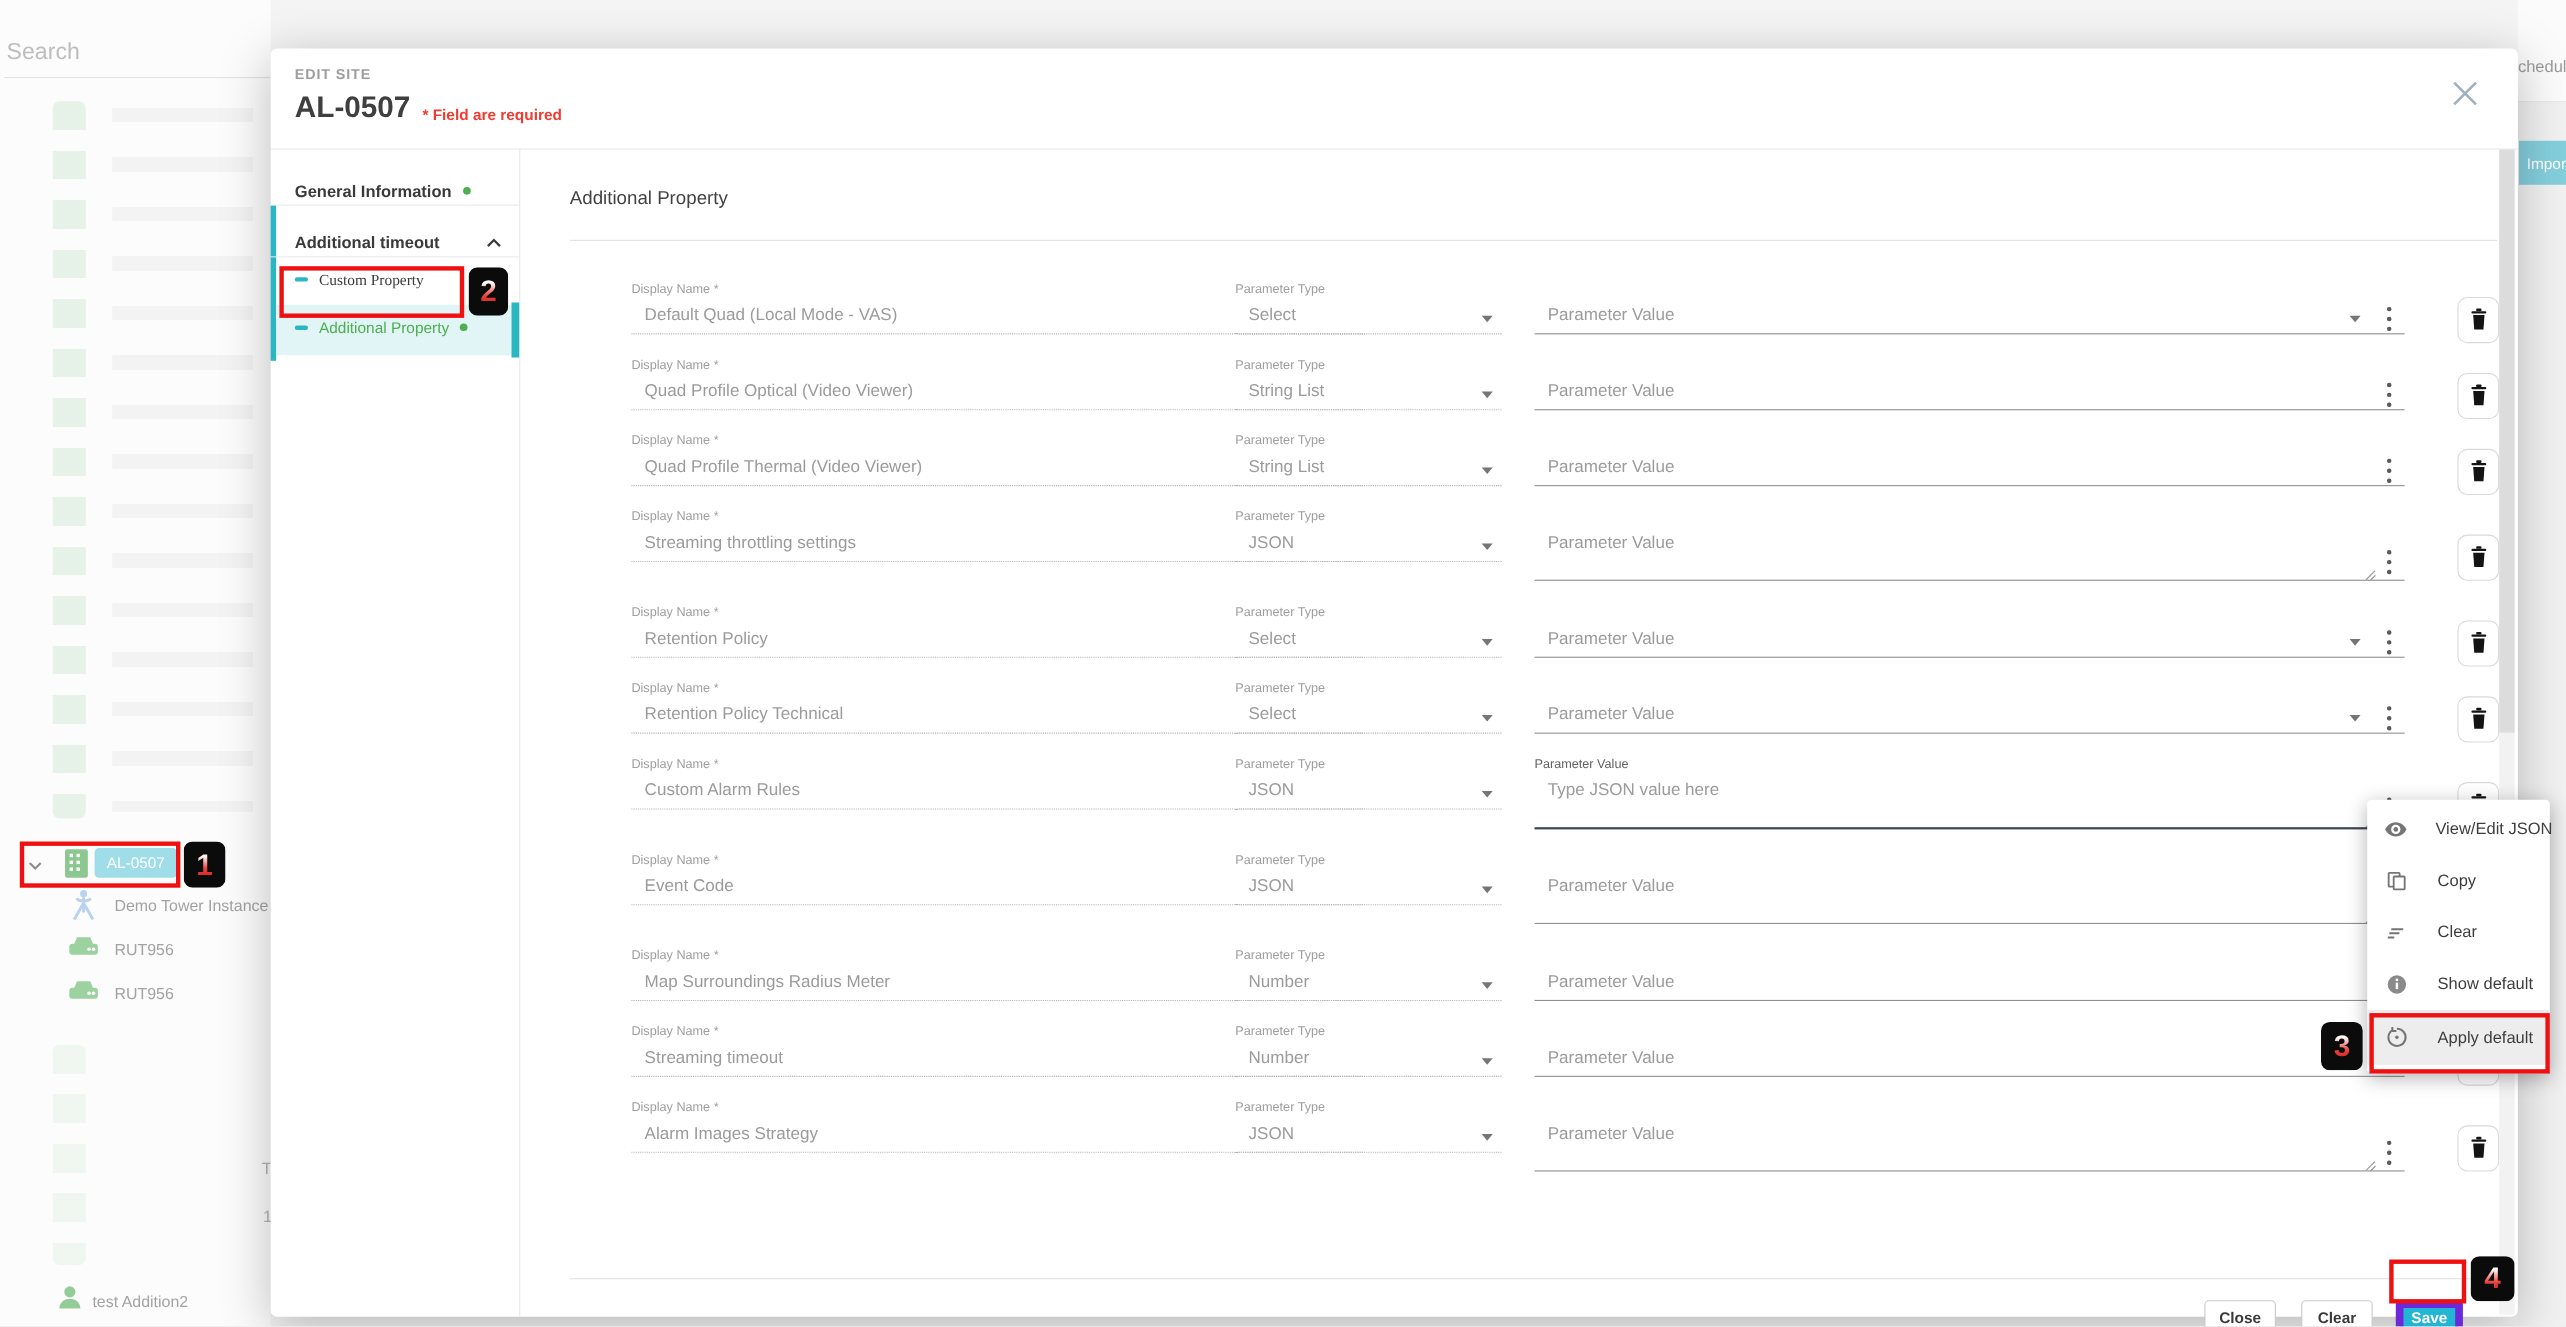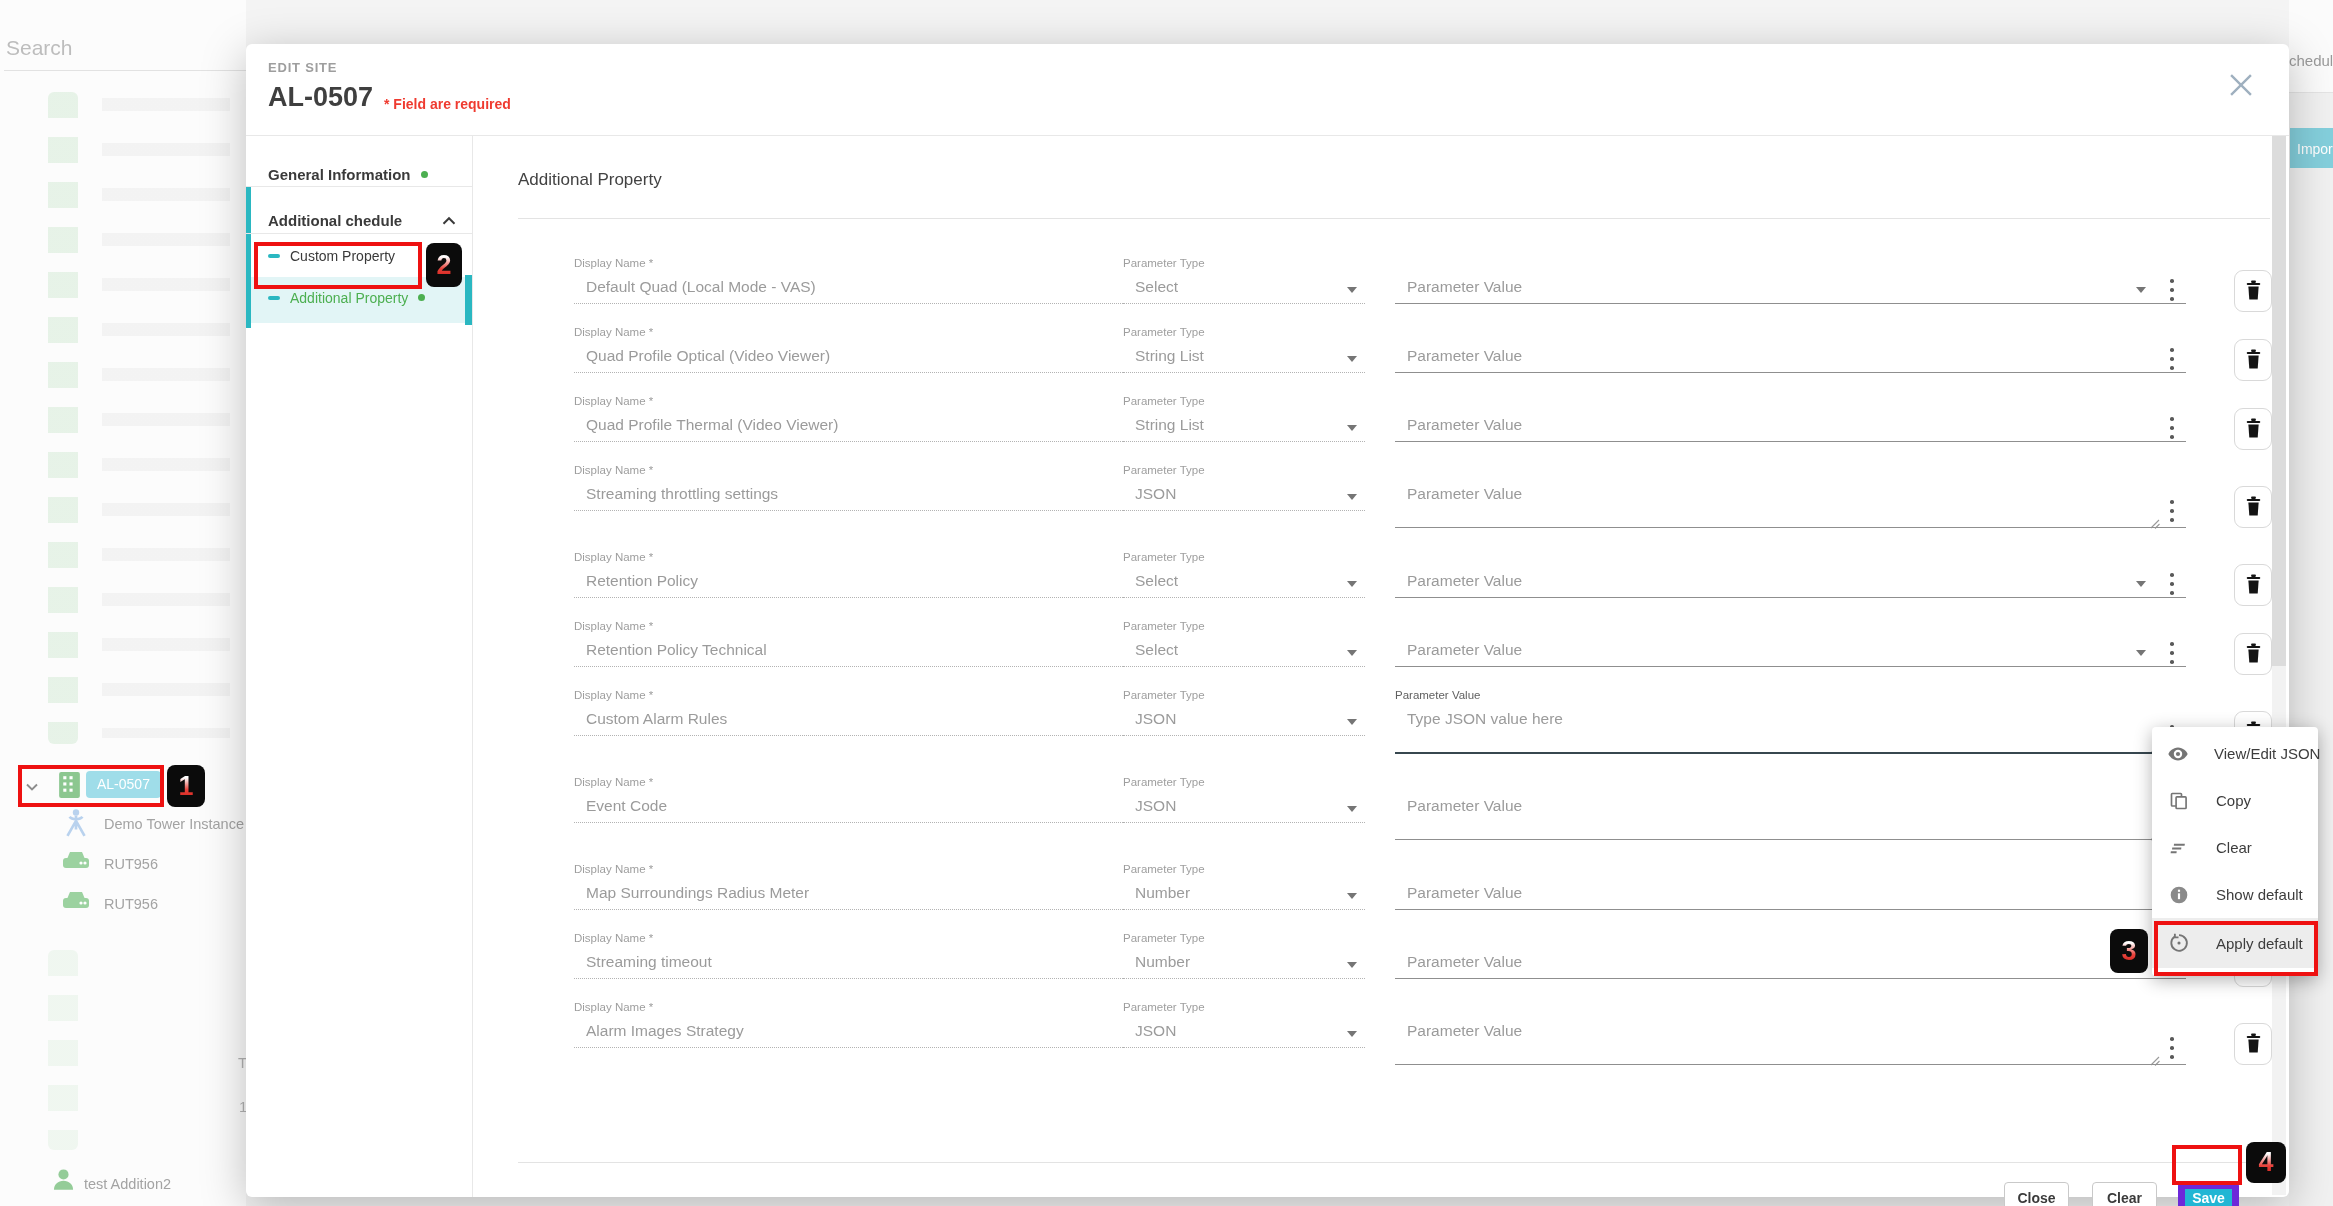--- a/index.html
+++ b/index.html
@@ -179,31 +179,31 @@
     </button>
     <div class="abs hdr-div"></div>
     <div class="abs nav-vdiv"></div>
 
     <div class="abs nav-label" style="left:22px;top:122px;text-align:right;">
       <span>General Information</span><span class="green-dot"></span>
     </div>
     <div class="abs nav-hdiv" style="top:142px;"></div>
     <div class="abs teal-vbar"></div>
     <div class="abs nav-label" style="left:22px;top:168px;">
-      <span>Additional chedule</span>
+      <span>Additional timeout</span>
     </div>
     <span class="abs" style="left:192px;top:166px;">
       <svg width="22" height="22" viewBox="0 0 24 24" fill="none" stroke="#3a3a3a" stroke-width="2.2">
           <path d="M6 15l6-6 6 6"></path>
         </svg>
     </span>
     <div class="abs nav-hdiv" style="top:189px;"></div>
     <div class="abs nav-hl"></div>
     <div class="abs teal-rbar"></div>
-    <div class="abs nav-sub" style="left:22px;top:204px;">
+    <div class="abs nav-sub" style="left:22px;top:204px;font-family:Liberation Serif, serif;">
       <span class="dash-ic"></span><span>Custom Property</span>
     </div>
     <div class="abs nav-sub-active" style="left:22px;top:246px;">
       <span class="dash-ic"></span><span>Additional Property</span><span class="green-dot"></span>
     </div>
 
     <div class="abs content-heading">Additional Property</div>
     <div class="abs heading-div"></div>
     <div class="abs rows-host">
         <div class="prow">

